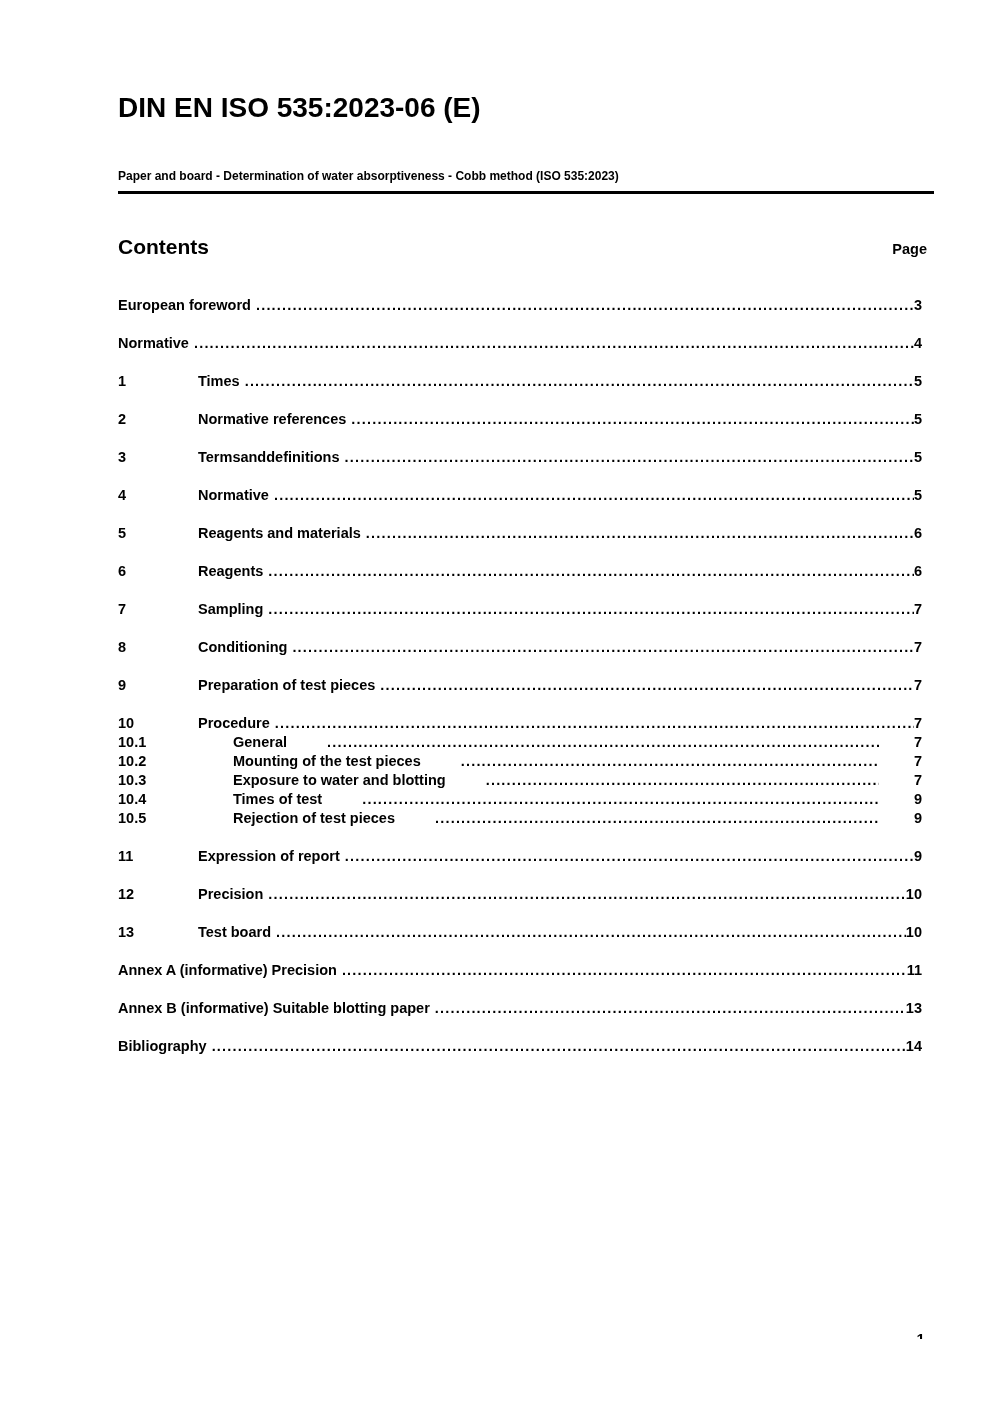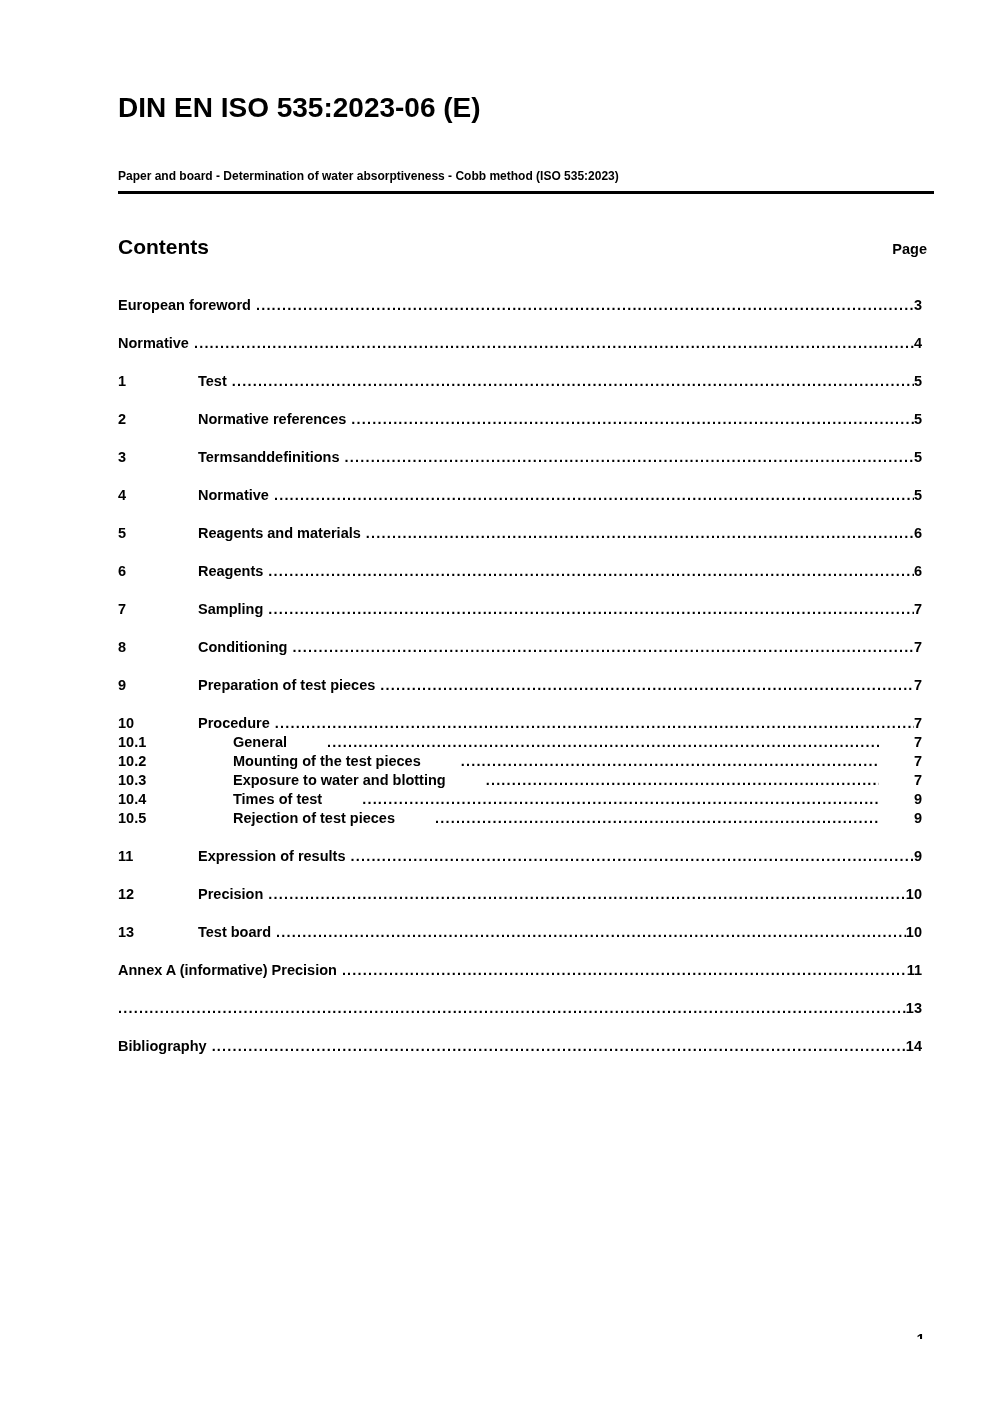--- a/index.html
+++ b/index.html
@@ -114,21 +114,21 @@
     <span class="toc-page">3</span>
   </div>
         <div class="toc-row">
 
     <span class="toc-title">Normative</span>
     <span class="toc-leader">................................................................................................................................................................................................................................................</span>
     <span class="toc-page">4</span>
   </div>
         <div class="toc-row">
     <span class="toc-num">1</span>
-    <span class="toc-title">Test</span>
+    <span class="toc-title">Times</span>
     <span class="toc-leader">................................................................................................................................................................................................................................................</span>
     <span class="toc-page">5</span>
   </div>
         <div class="toc-row">
     <span class="toc-num">2</span>
     <span class="toc-title">Normative references</span>
     <span class="toc-leader">................................................................................................................................................................................................................................................</span>
     <span class="toc-page">5</span>
   </div>
         <div class="toc-row">
@@ -204,21 +204,21 @@
     <span class="toc-page">9</span>
   </div>
         <div class="toc-row sub">
     <span class="toc-num">10.5</span>
     <span class="toc-title">Rejection of test pieces</span>
     <span class="toc-leader">................................................................................................................................................................................................................................................</span>
     <span class="toc-page">9</span>
   </div>
         <div class="toc-row">
     <span class="toc-num">11</span>
-    <span class="toc-title">Expression of results</span>
+    <span class="toc-title">Expression of report</span>
     <span class="toc-leader">................................................................................................................................................................................................................................................</span>
     <span class="toc-page">9</span>
   </div>
         <div class="toc-row">
     <span class="toc-num">12</span>
     <span class="toc-title">Precision</span>
     <span class="toc-leader">................................................................................................................................................................................................................................................</span>
     <span class="toc-page">10</span>
   </div>
         <div class="toc-row">
@@ -228,20 +228,21 @@
     <span class="toc-page">10</span>
   </div>
         <div class="toc-row">
 
     <span class="toc-title">Annex A (informative) Precision</span>
     <span class="toc-leader">................................................................................................................................................................................................................................................</span>
     <span class="toc-page">11</span>
   </div>
         <div class="toc-row">
 
+    <span class="toc-title">Annex B (informative) Suitable blotting paper</span>
     <span class="toc-leader">................................................................................................................................................................................................................................................</span>
     <span class="toc-page">13</span>
   </div>
         <div class="toc-row">
 
     <span class="toc-title">Bibliography</span>
     <span class="toc-leader">................................................................................................................................................................................................................................................</span>
     <span class="toc-page">14</span>
   </div>
       </div>

